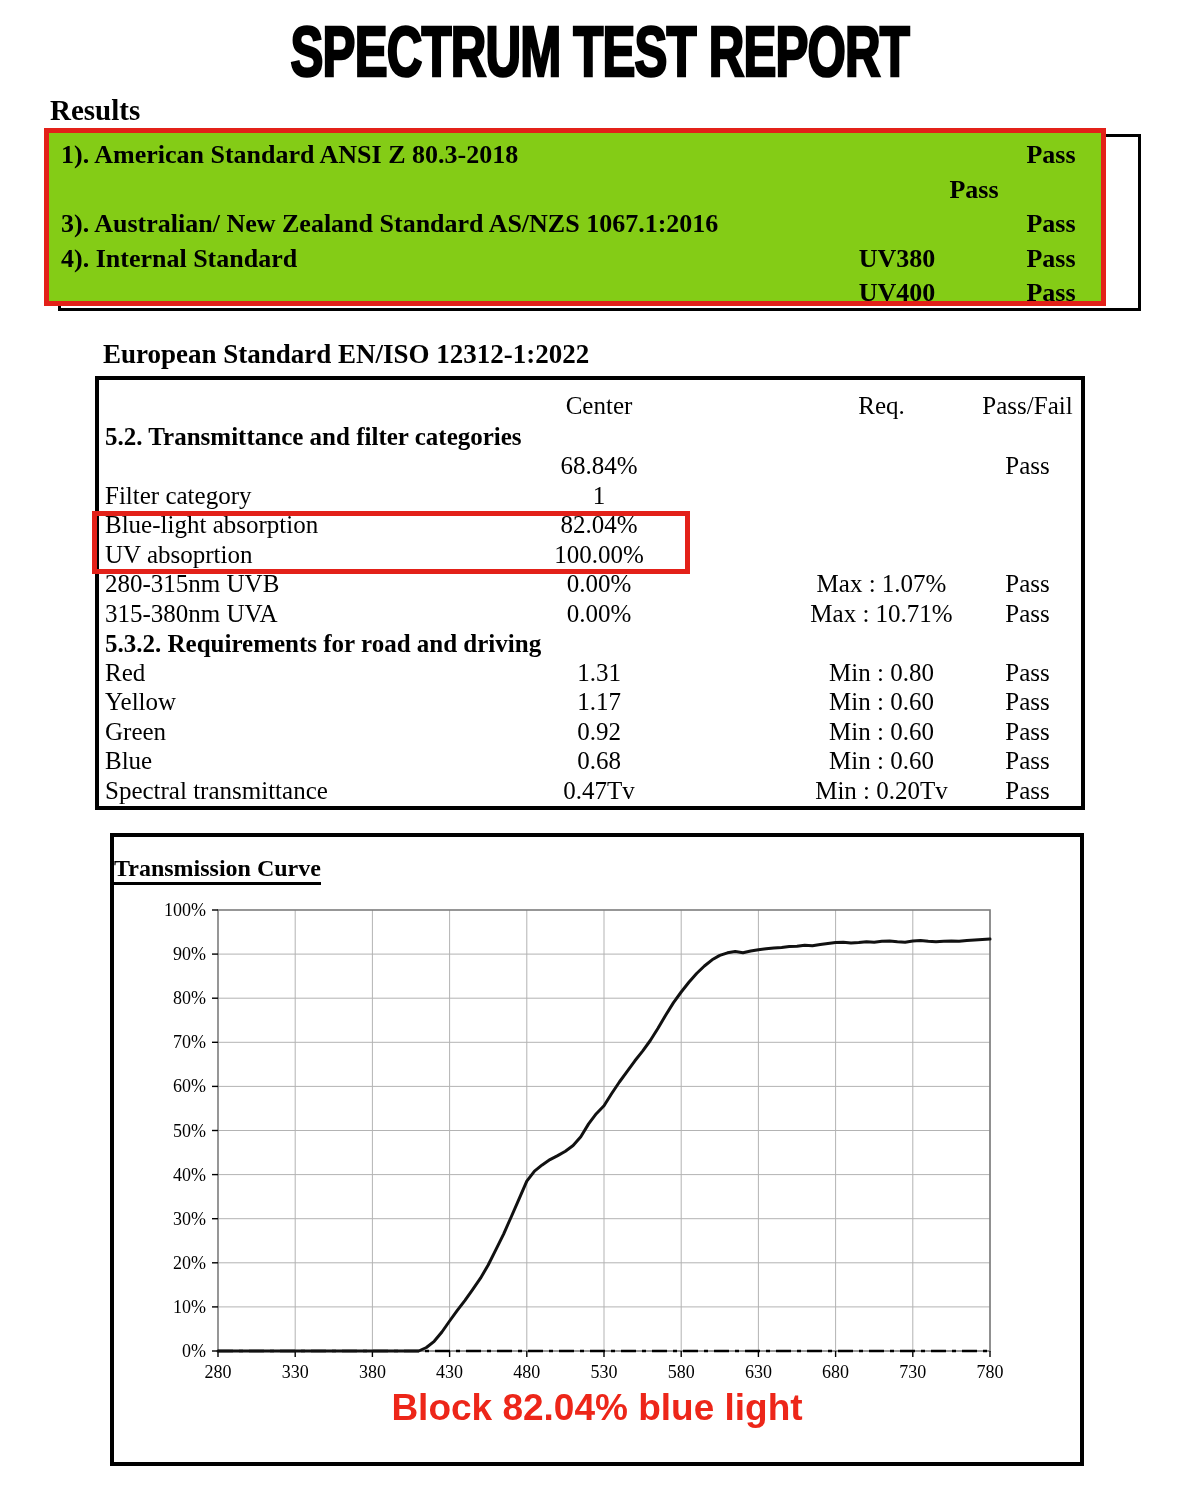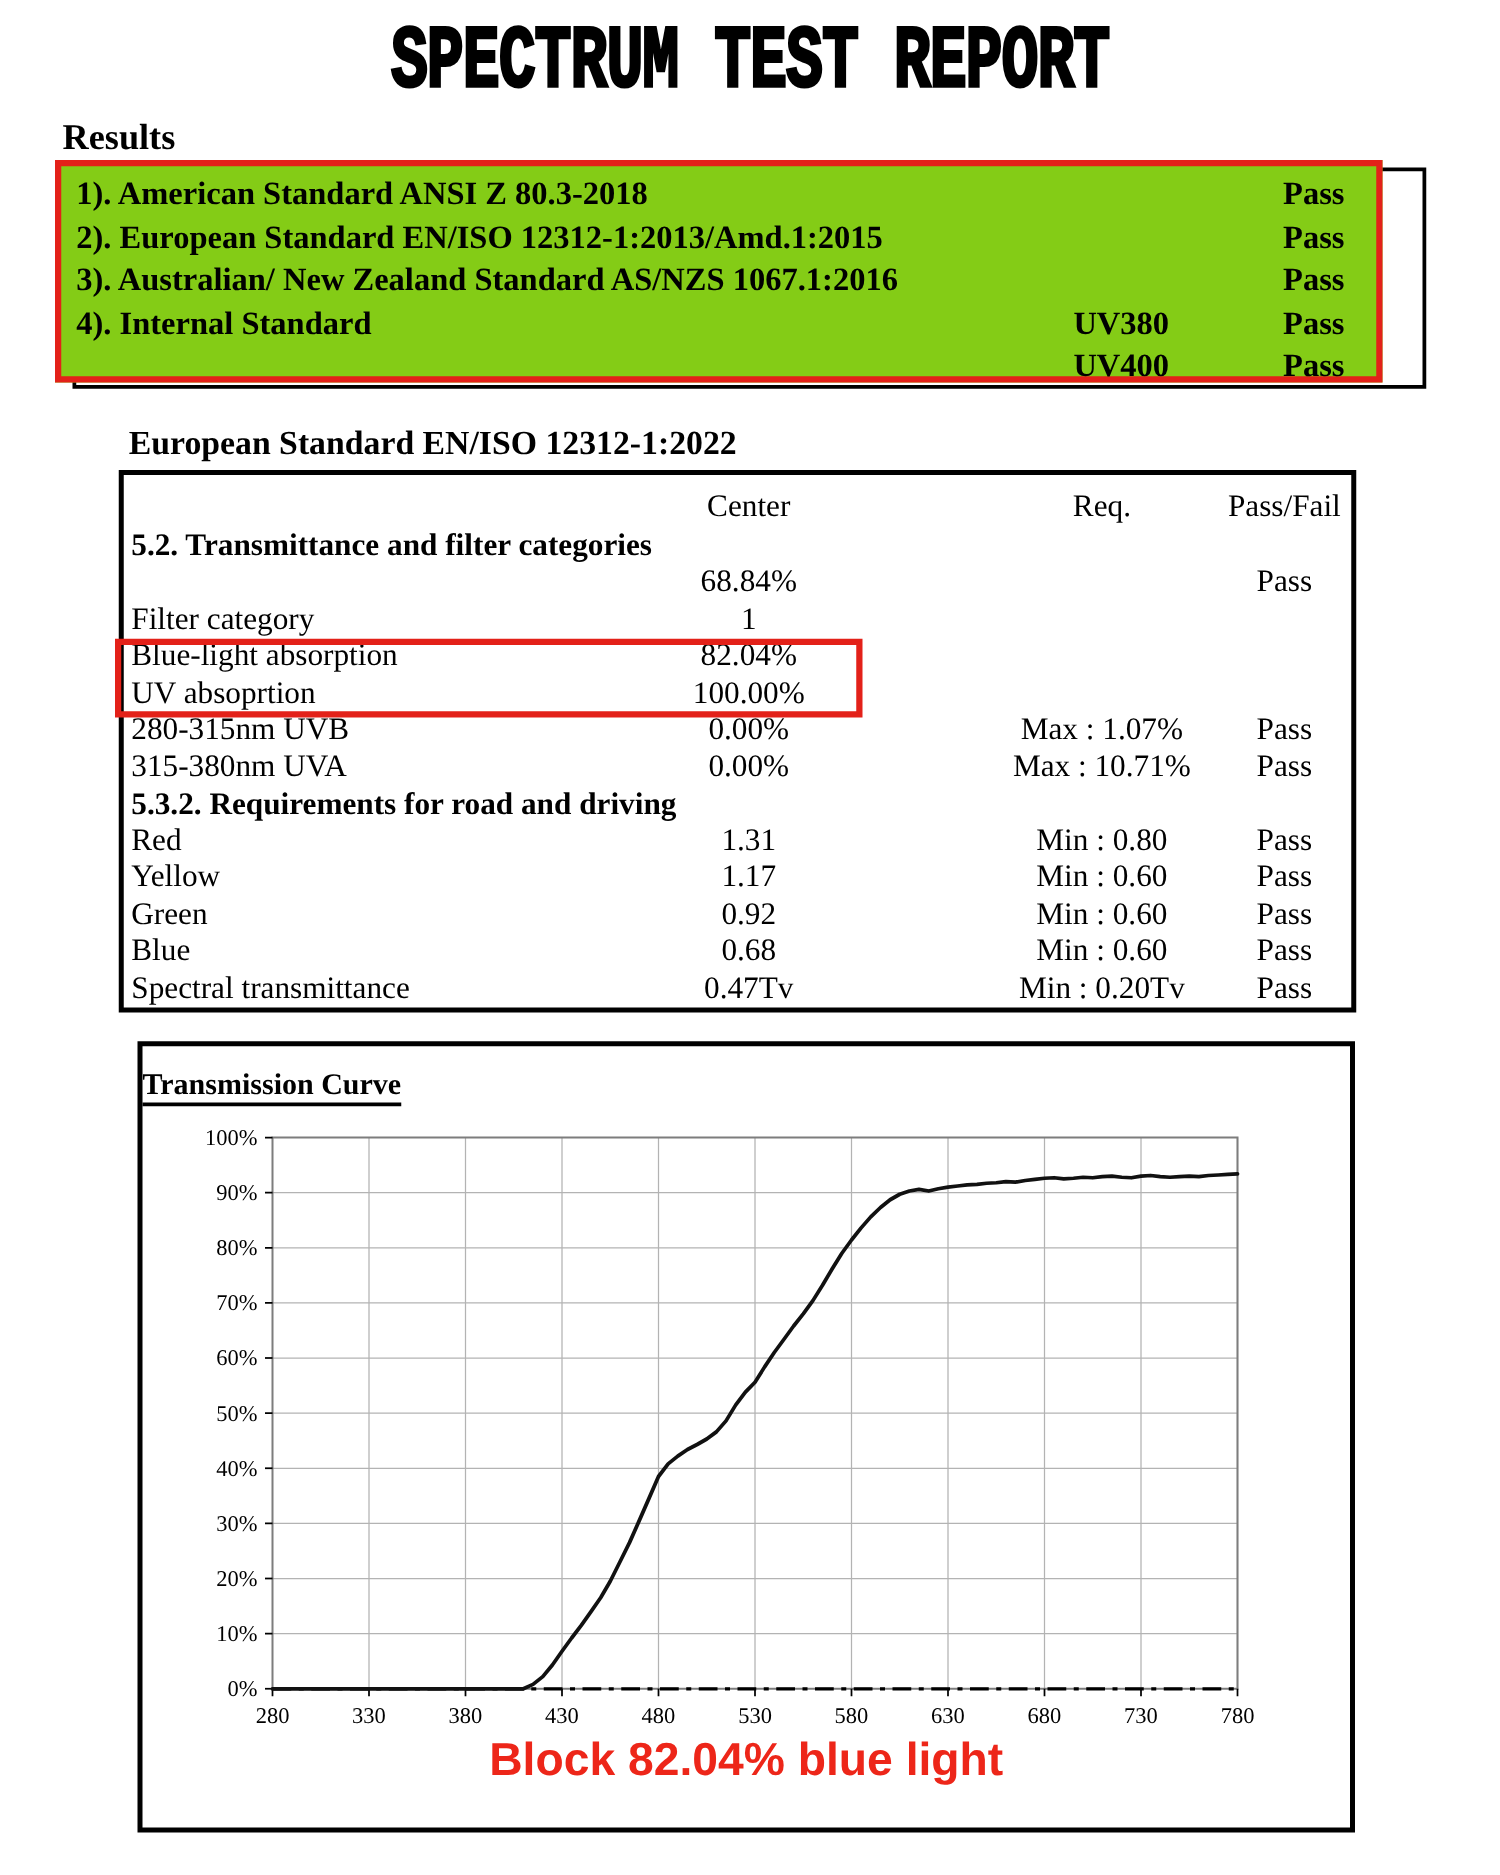--- a/index.html
+++ b/index.html
@@ -1,19 +1,19 @@
 <!DOCTYPE html>
 <html><head>
 <meta charset="utf-8">
 <style>
   html,body{margin:0;padding:0;background:#ffffff;}
   body{width:1200px;height:1500px;position:relative;font-family:"Liberation Serif",serif;color:#000;}
 
   .report-title{position:absolute;top:16px;left:0;width:1200px;text-align:center;
-    font-family:Liberation Mono, monospace;font-weight:700;font-size:58px;line-height:1.0;}
+    font-family:Liberation Sans, sans-serif;font-weight:700;font-size:58px;line-height:1.0;}
   .report-title span{display:inline-block;transform:scale(0.85,1.22);transform-origin:center top;
     -webkit-text-stroke:2.2px #000;letter-spacing:-1px;white-space:nowrap;}
 
   .results-heading{position:absolute;left:50px;top:94px;font-size:29px;font-weight:700;}
 
   .results-black-box{position:absolute;left:58px;top:134px;width:1077px;height:171px;border:3px solid #000;}
   .results-red-box{position:absolute;left:44px;top:128px;width:1052px;height:168px;border:5px solid #e32119;background:#84cc16;}
   .results-rows{padding-top:5px;}
   .results-row{height:34.5px;display:grid;grid-template-columns:1fr 100px 54px 100px;
     align-items:center;padding-left:12px;font-size:26px;font-weight:700;white-space:nowrap;}
@@ -49,21 +49,20 @@
 <div class="results-black-box"></div>
 <div class="results-red-box" style="border-color: rgb(227, 33, 25);">
   <div class="results-rows" id="results-rows">
       <div class="results-row">
         <div class="lbl">1). American Standard ANSI Z 80.3-2018</div>
         <div class="uv"></div>
         <div class="sp"></div>
         <div class="status">Pass</div>
       </div>
       <div class="results-row">
-        <div class="lbl">2). European Standard EN/ISO 12312-1:2013/Amd.1:2015</div>
         <div class="uv"></div>
         <div class="sp"></div>
         <div class="status">Pass</div>
       </div>
       <div class="results-row">
         <div class="lbl">3). Australian/ New Zealand Standard AS/NZS 1067.1:2016</div>
         <div class="uv"></div>
         <div class="sp"></div>
         <div class="status">Pass</div>
       </div>

